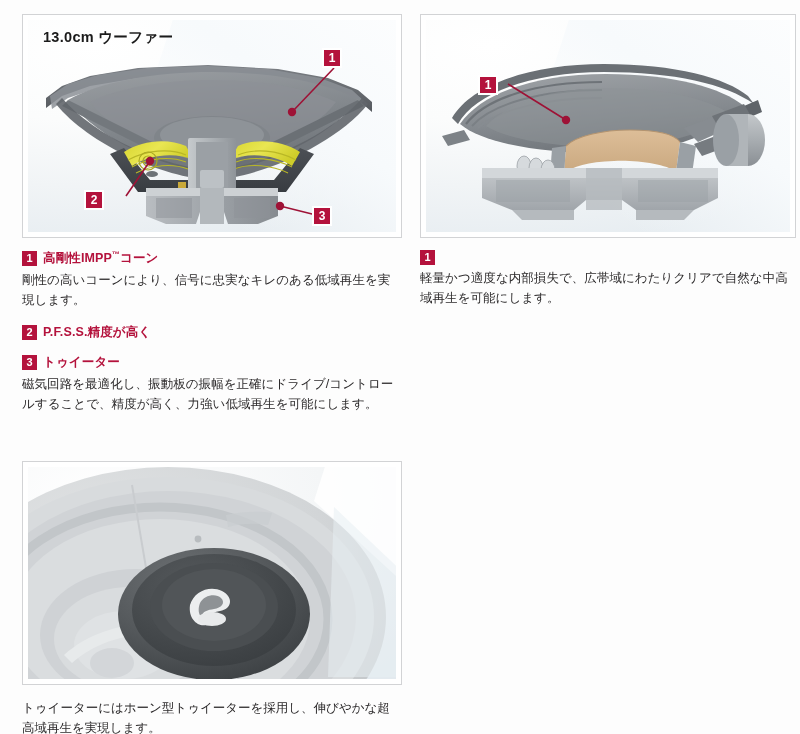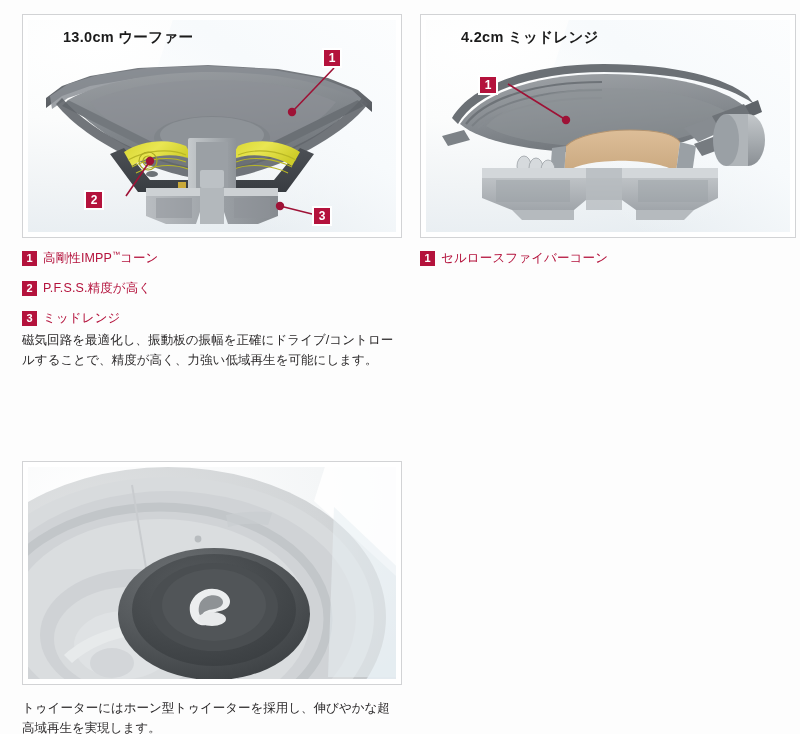--- a/index.html
+++ b/index.html
@@ -50,21 +50,20 @@
   }
   .panel-title {
     position: absolute;
     left: 20px; top: 13px;
     font-size: 14.5px;
     font-weight: bold;
     letter-spacing: .02em;
     color: #1b1b1b;
     z-index: 6;
     white-space: nowrap;
-    margin-left: 20px;
   }
   .fig-woofer   .panel-inner { height: 212px; }
   .fig-midrange .panel-inner { height: 212px; }
   .fig-tweeter  .panel-inner { height: 212px; }
 
   svg.art { position:absolute; inset:0; width:100%; height:100%; display:block; z-index:2; }
 
   
   .callout {
     position: absolute;
@@ -96,21 +95,21 @@
     background: #b4123c;
     color: #ffffff;
     font-size: 11px;
     font-weight: bold;
     line-height: 15px;
     text-align: center;
     margin-right: 6px;
   }
   .feat-title {
     font-size: 12.5px;
-    font-weight: normal;
+    font-weight: bold;
     color: #b4123c;
     letter-spacing: .01em;
   }
   .feat-title sup { font-size: 8px; vertical-align: super; }
   .feat-body {
     font-size: 12.5px;
     line-height: 1.62;
     color: #2c2a2b;
     letter-spacing: .004em;
   }
@@ -233,33 +232,34 @@
       <div class="panel-title">13.0cm ウーファー</div>
     </div>
 
     <div class="features">
 
       <div class="feature">
         <div class="feat-head">
           <span class="badge">1</span>
           <span class="feat-title"><span>高剛性IMPP</span><sup>™</sup><span>コーン</span></span>
         </div>
+        <div class="feat-body">剛性の高いコーンにより、信号に忠実なキレのある低域再生を実現します。</div>
       </div>
 
       <div class="feature">
         <div class="feat-head">
           <span class="badge">2</span>
           <span class="feat-title">P.F.S.S.精度が高く</span>
         </div>
       </div>
 
       <div class="feature">
         <div class="feat-head">
           <span class="badge">3</span>
-          <span class="feat-title">ミッドレンジ</span>
+          <span class="feat-title">トゥイーター</span>
         </div>
         <div class="feat-body">磁気回路を最適化し、振動板の振幅を正確にドライブ/コントロールすることで、精度が高く、力強い低域再生を可能にします。</div>
       </div>
 
     </div>
   </div>
 
   <div class="col-right">
 
     <div class="panel fig-midrange">
@@ -334,29 +334,28 @@
           <path d="M86 190 L148 190 L148 200 L96 200 Z" fill="#b5babe"></path>
           <path d="M210 190 L268 190 L258 200 L210 200 Z" fill="#b5babe"></path>
 
           <path d="M82 64 L140 100" stroke="#9e1236" stroke-width="1.6" fill="none"></path>
           <circle cx="140" cy="100" r="4.2" fill="#9e1236"></circle>
         </svg>
 
         <div class="callout" style="left:52px; top:55px;">1</div>
       </div>
 
-      <div class="panel-title">4.2cm ミッドレンジ</div>
     </div>
 
     <div class="features">
       <div class="feature">
         <div class="feat-head">
           <span class="badge">1</span>
-          <span class="feat-title">セルロースファイバーコーン</span>
         </div>
+        <div class="feat-body">軽量かつ適度な内部損失で、広帯域にわたりクリアで自然な中高域再生を可能にします。</div>
       </div>
     </div>
   </div>
 
   <div class="col-bottom">
 
     <div class="panel fig-tweeter">
       <div class="panel-inner">
 
         <svg class="art" viewBox="0 0 368 212" preserveAspectRatio="xMidYMid slice">

